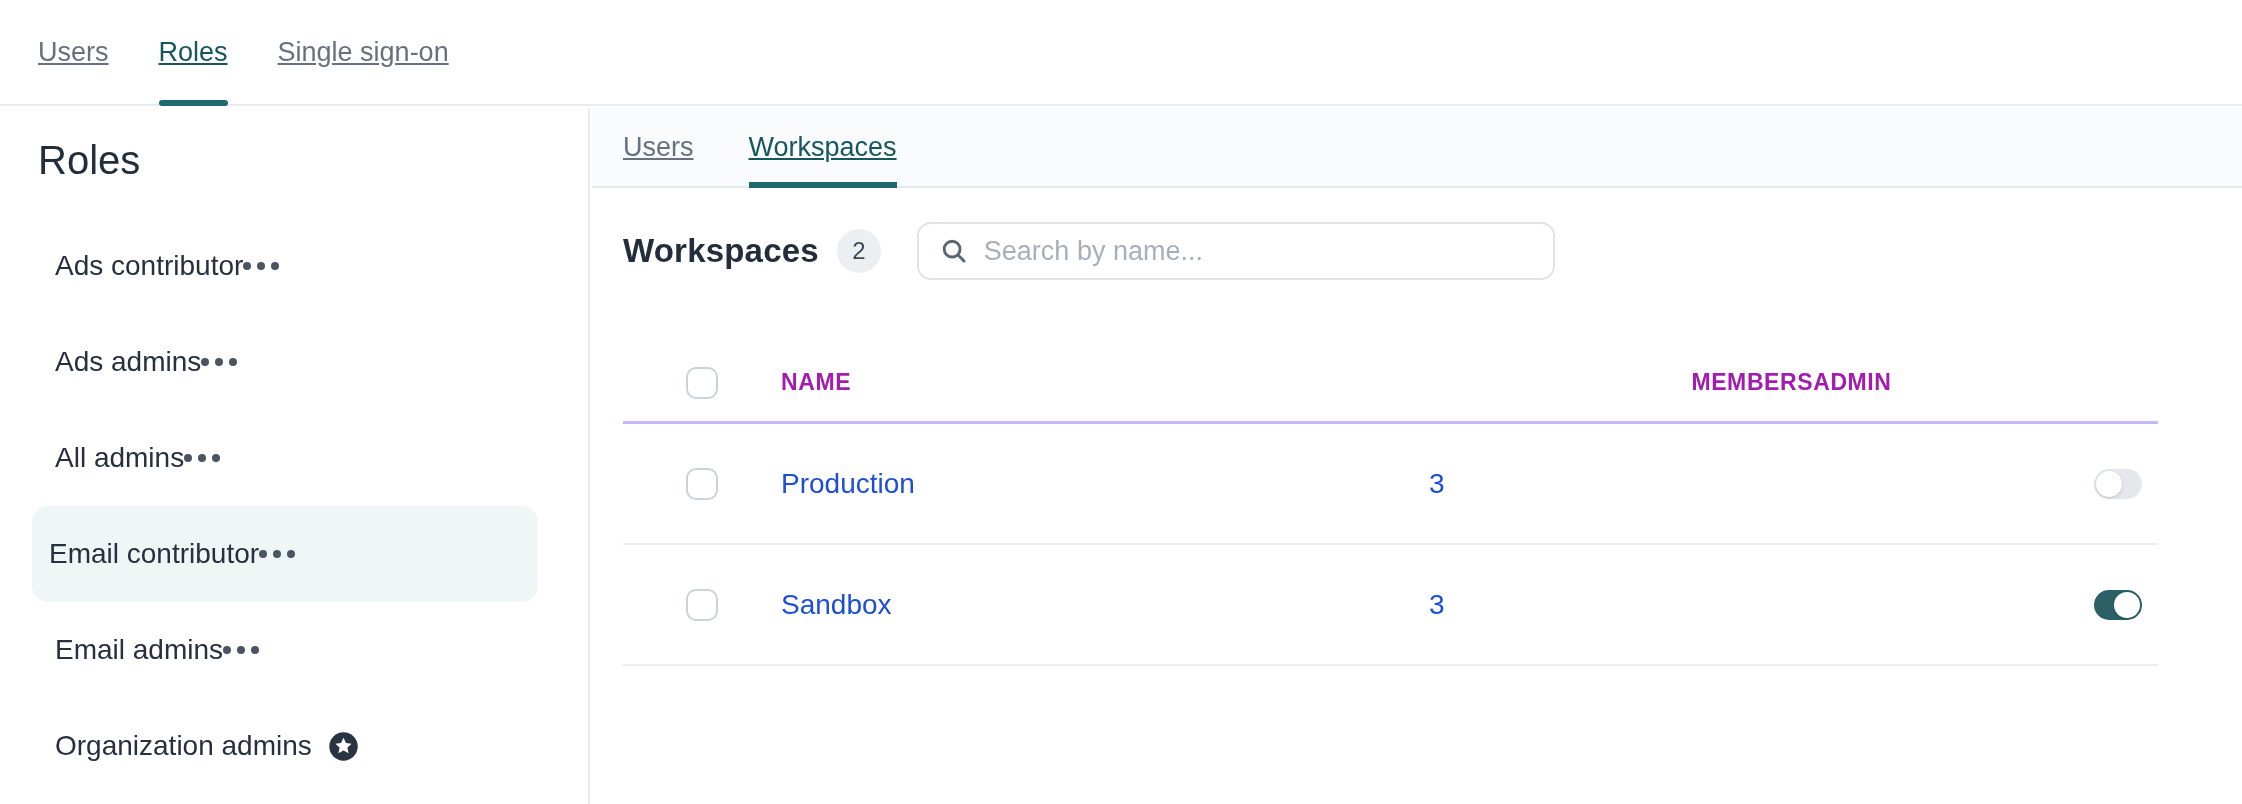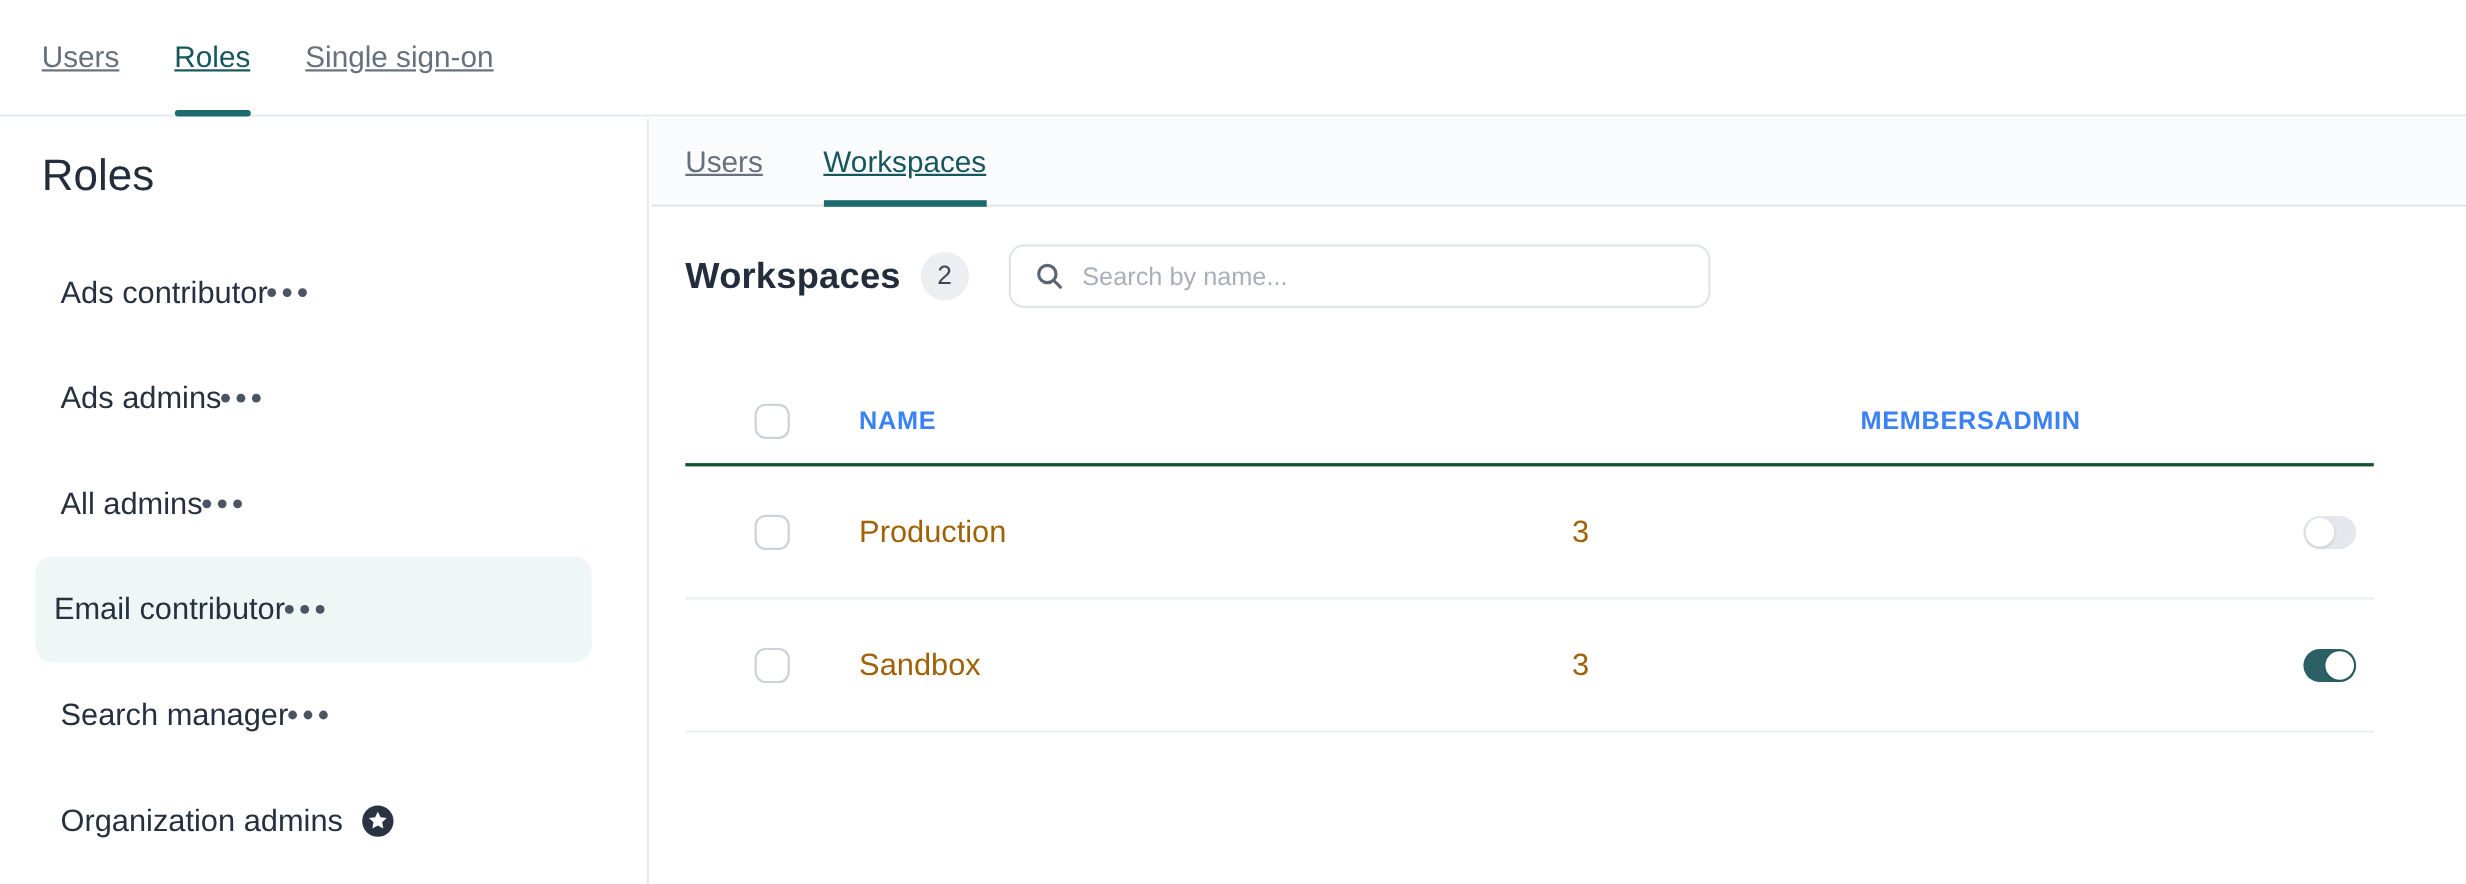--- a/index.html
+++ b/index.html
@@ -64,42 +64,42 @@
     color: #3e4856; font-size: 24px; display: flex; align-items: center;
     justify-content: center; margin-left: 18px;
   }
   .search-box {
     margin-left: 36px; width: 638px; height: 58px; background: #fff;
     border: 2px solid #e0e4e9; border-radius: 14px;
     display: flex; align-items: center; gap: 15px; padding: 0 20px;
   }
   .search-box svg { flex: 0 0 auto; display: block; }
   .search-box input {
-    border: none; outline: none; flex: 1; font-size: 23px; color: #26303e;
+    border: none; outline: none; flex: 1; font-size: 27px; color: #26303e;
     font-family: inherit; background: transparent;
   }
   .search-box input::placeholder { color: #a7afba; }
   .add-btn {
     margin-left: auto; height: 58px; padding: 0 34px;
     border: 2px solid #d9dee4; border-radius: 12px; background: #fff;
     font-size: 27px; font-weight: 600; color: #26303e;
     font-family: inherit; cursor: pointer; white-space: nowrap;
   }
 
   
   .ws-table { margin: 64px 62px 0 0; }
   .thead, .trow {
     display: grid; grid-template-columns: 158px 648px 1fr;
     align-items: center;
   }
   .thead {
-    height: 80px; border-bottom: 3px solid #14532d;
-    color: #3b82f6; font-size: 23px; font-weight: 700; letter-spacing: .6px;
-  }
-  .trow { height: 121px; border-bottom: 2px solid #ebeef1; font-size: 28px; color: #a16207; }
+    height: 80px; border-bottom: 3px solid #c4b5fd;
+    color: #a21caf; font-size: 23px; font-weight: 700; letter-spacing: .6px;
+  }
+  .trow { height: 121px; border-bottom: 2px solid #ebeef1; font-size: 28px; color: #1d4ed8; }
   .cell-check { padding-left: 63px; }
   .checkbox {
     width: 32px; height: 32px; border: 2px solid #ccd2d9; border-radius: 10px;
     background: #fff; cursor: pointer;
   }
   .col-admin, .cell-admin { text-align: right; }
   .thead .col-admin { padding-right: 4px; }
   .cell-admin { display: flex; justify-content: flex-end; padding-right: 16px; }
   .toggle {
     width: 48px; height: 30px; border-radius: 15px; background: #e4e8ec;
@@ -156,21 +156,21 @@
     <div class="role-item selected">
       <span>Email contributor</span>
       <span class="dots">
           <i></i>
           <i></i>
           <i></i>
         </span>
     </div>
 
     <div class="role-item">
-      <span>Search manager</span>
+      <span>Email admins</span>
       <span class="dots">
           <i></i>
           <i></i>
           <i></i>
         </span>
     </div>
 
     <div class="role-item">
       <span class="role-label-wrap">
         <span>Organization admins</span>

